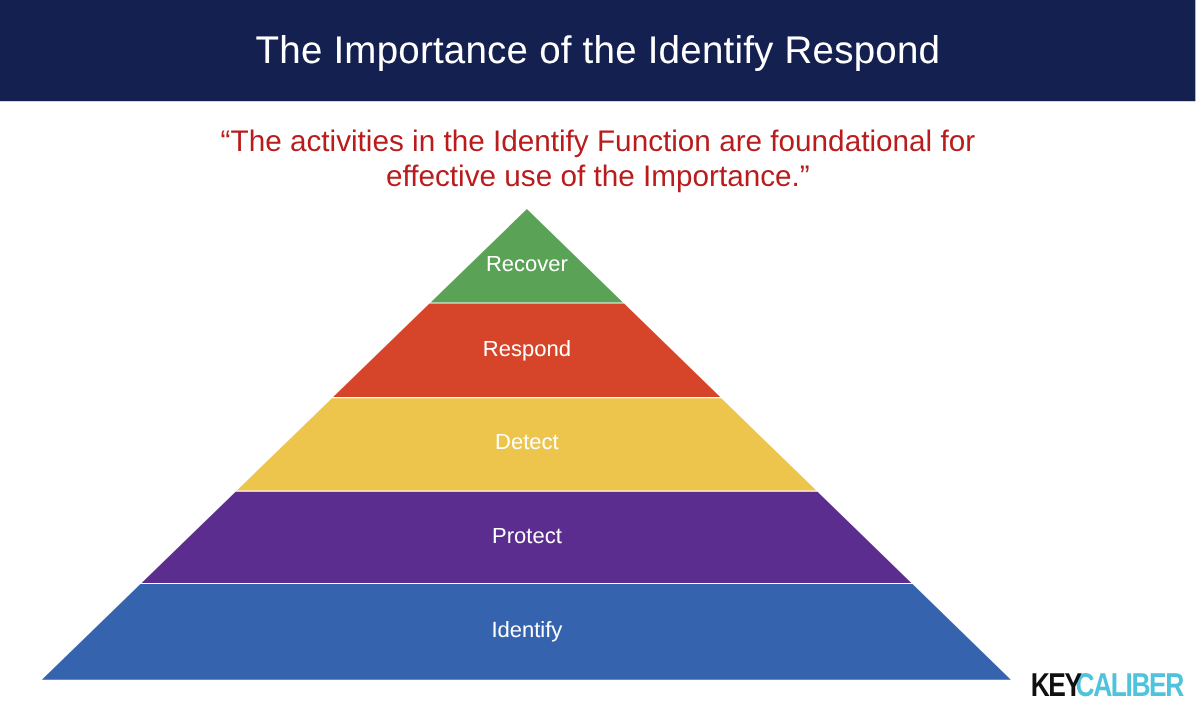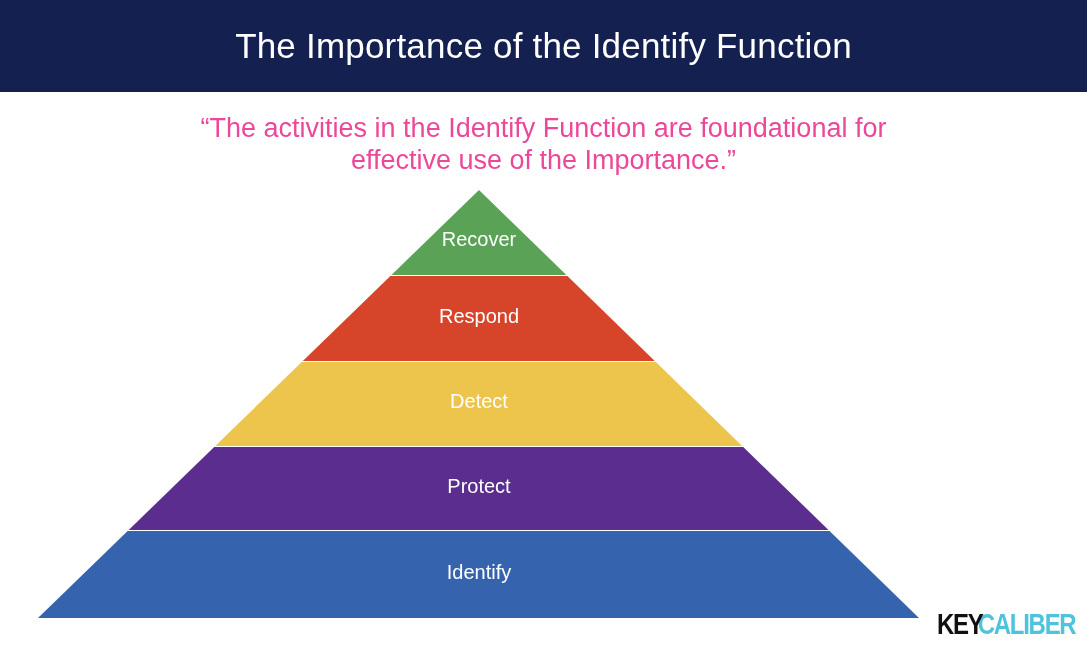--- a/index.html
+++ b/index.html
@@ -41,21 +41,21 @@
     letter-spacing: 0.2px;
     white-space: nowrap;
   }
   
   #quote-block {
     position: absolute;
     left: 123px;
     top: 112px;
     width: 841px;
     text-align: center;
-    color: #ec4899;
+    color: #b91c1c;
     font-size: 27px;
     line-height: 32px;
     font-weight: 400;
   }
   #quote-line-1, #quote-line-2 {
     display: block;
   }
   
   #pyramid-figure {
     position: absolute;
@@ -98,21 +98,21 @@
     margin-left: -6px;
     mix-blend-mode: multiply;
   }
 </style>
 </head>
 <body>
 
 <div id="slide">
 
   <div id="header-bar"></div>
-  <div id="header-title">The Importance of the Identify Function</div>
+  <div id="header-title">The Importance of the Identify Respond</div>
 
   <div id="quote-block">
     <span id="quote-line-1">“The activities in the Identify Function are foundational for</span>
     <span id="quote-line-2">effective use of the Importance.”</span>
   </div>
 
   <div id="pyramid-figure">
     <svg id="pyramid-svg" width="1087" height="653" viewBox="0 0 1087 653" xmlns="http://www.w3.org/2000/svg">
       <g id="pyramid-bands">
           <polygon points="479.00,190.00 479.00,190.00 566.38,275.00 391.42,275.00" fill="#5AA356"></polygon>

